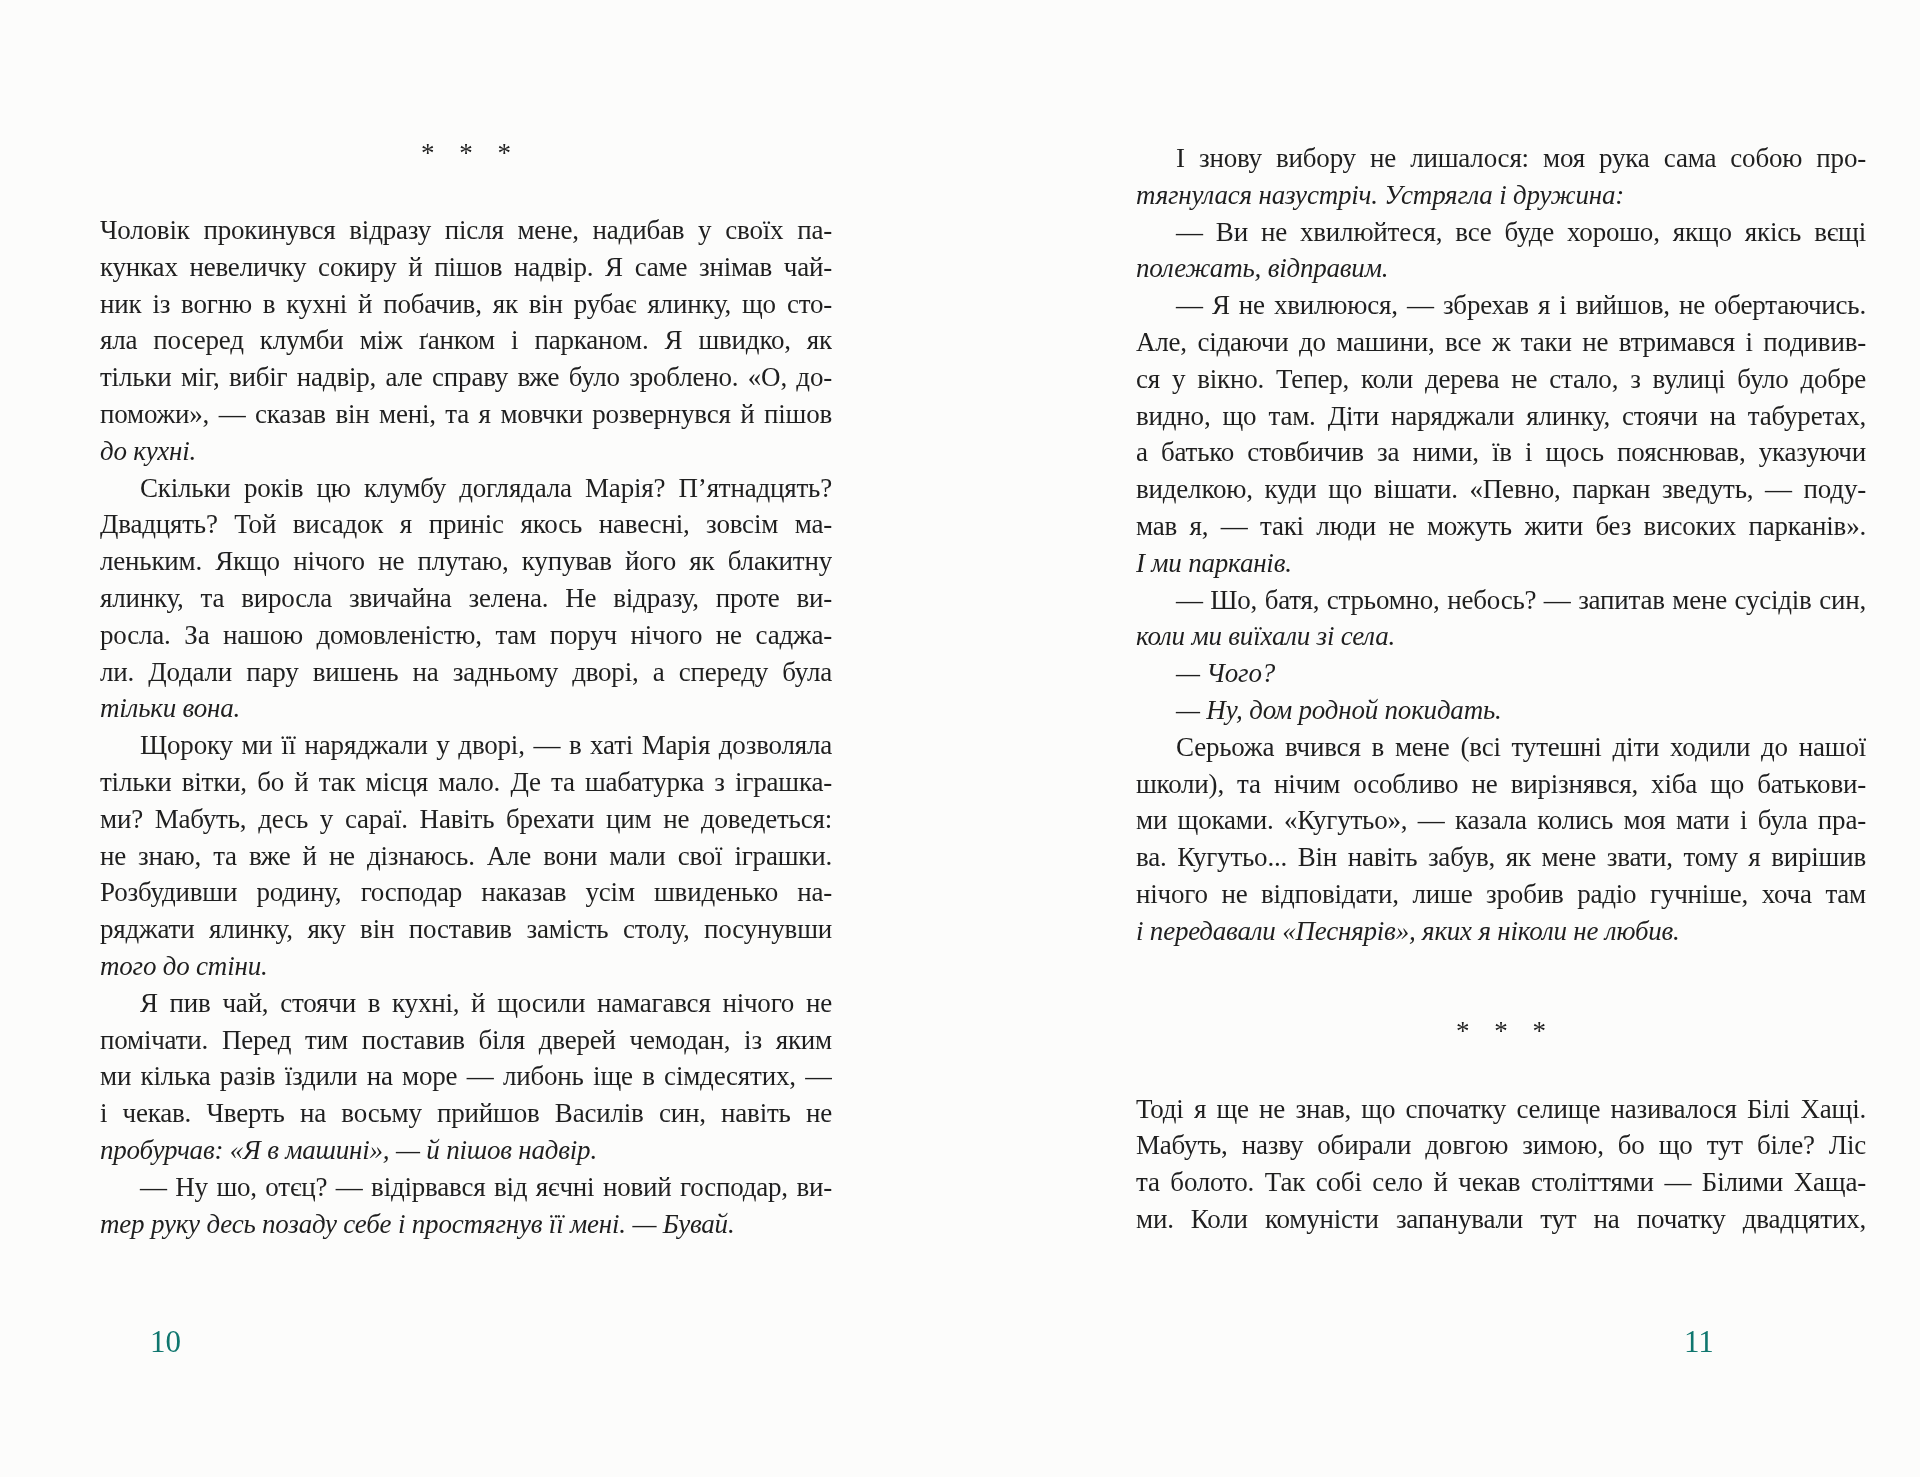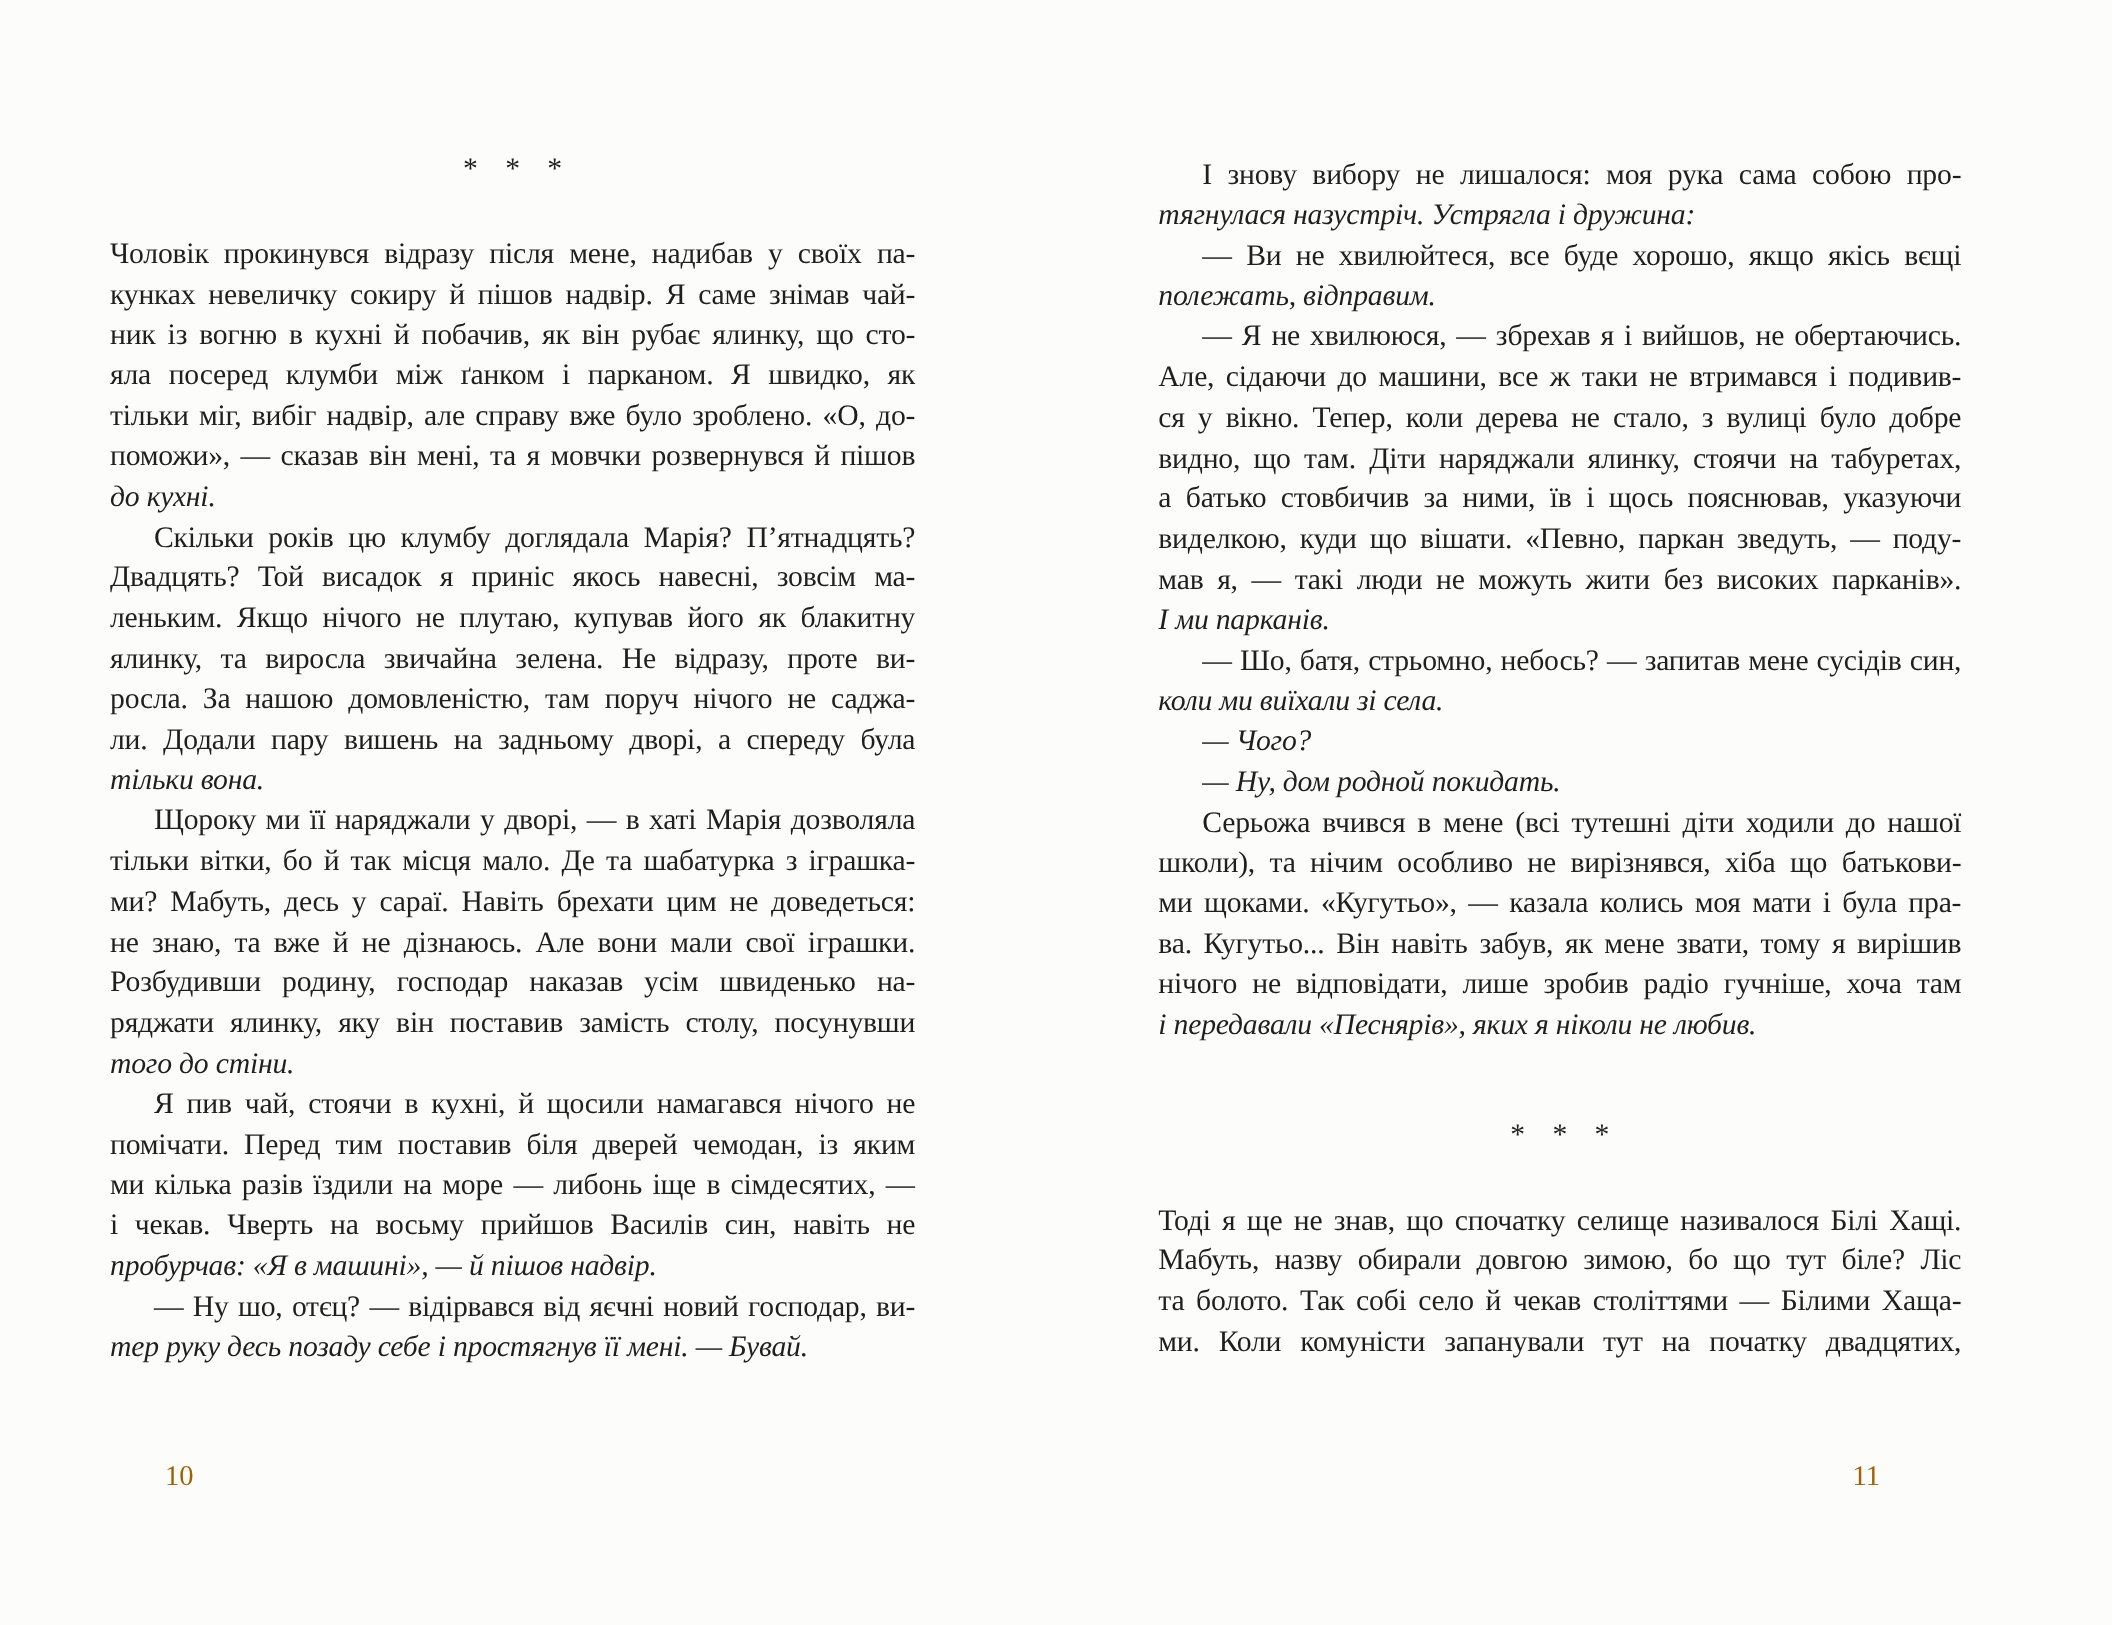--- a/index.html
+++ b/index.html
@@ -16,21 +16,21 @@
     font-family: "Liberation Serif", "DejaVu Serif", serif;
     color: #1f1f1f;
   }
   .col {
     position: absolute;
     font-size: 27px;
     line-height: 36.8px;
     letter-spacing: -0.2px;
   }
   #left-col  { left: 100px;  top: 136px; width: 732px; }
-  #right-col { left: 1053px; top: 140px; width: 730px; }
+  #right-col { left: 1136px; top: 140px; width: 730px; }
 
   .para { margin: 0; }
   .line {
     text-align: justify;
     text-align-last: justify;
     height: 36.8px;
     overflow: hidden;
     white-space: normal;
   }
   .line.plast {
@@ -49,23 +49,23 @@
     margin: 64px 0 43px 0;
     color: #1f1f1f;
   }
   .stars.first {
     margin-top: 0;
     margin-bottom: 42px;
   }
 
   .page-number {
     position: absolute;
-    font-size: 26px;
+    font-size: 31px;
     line-height: 30px;
-    color: #a16207;
+    color: #0f766e;
   }
   #page-number-left  { left: 150px;  top: 1327px; }
   #page-number-right { left: 1684px; top: 1327px; }
 </style>
 </head>
 <body>
 
 <div id="spread">
   <div id="left-col" class="col">
       <div class="stars first">* * *</div>

